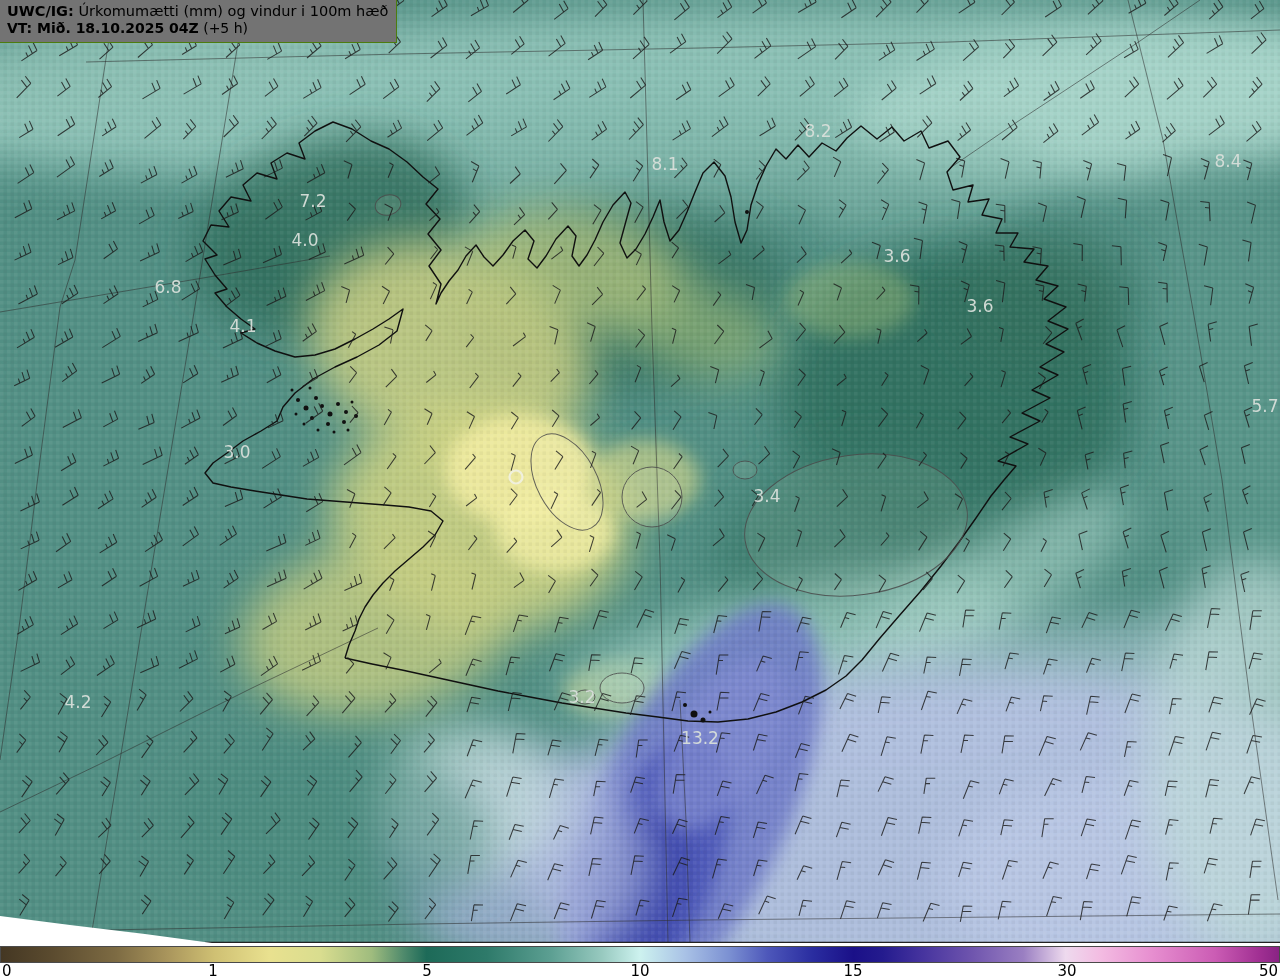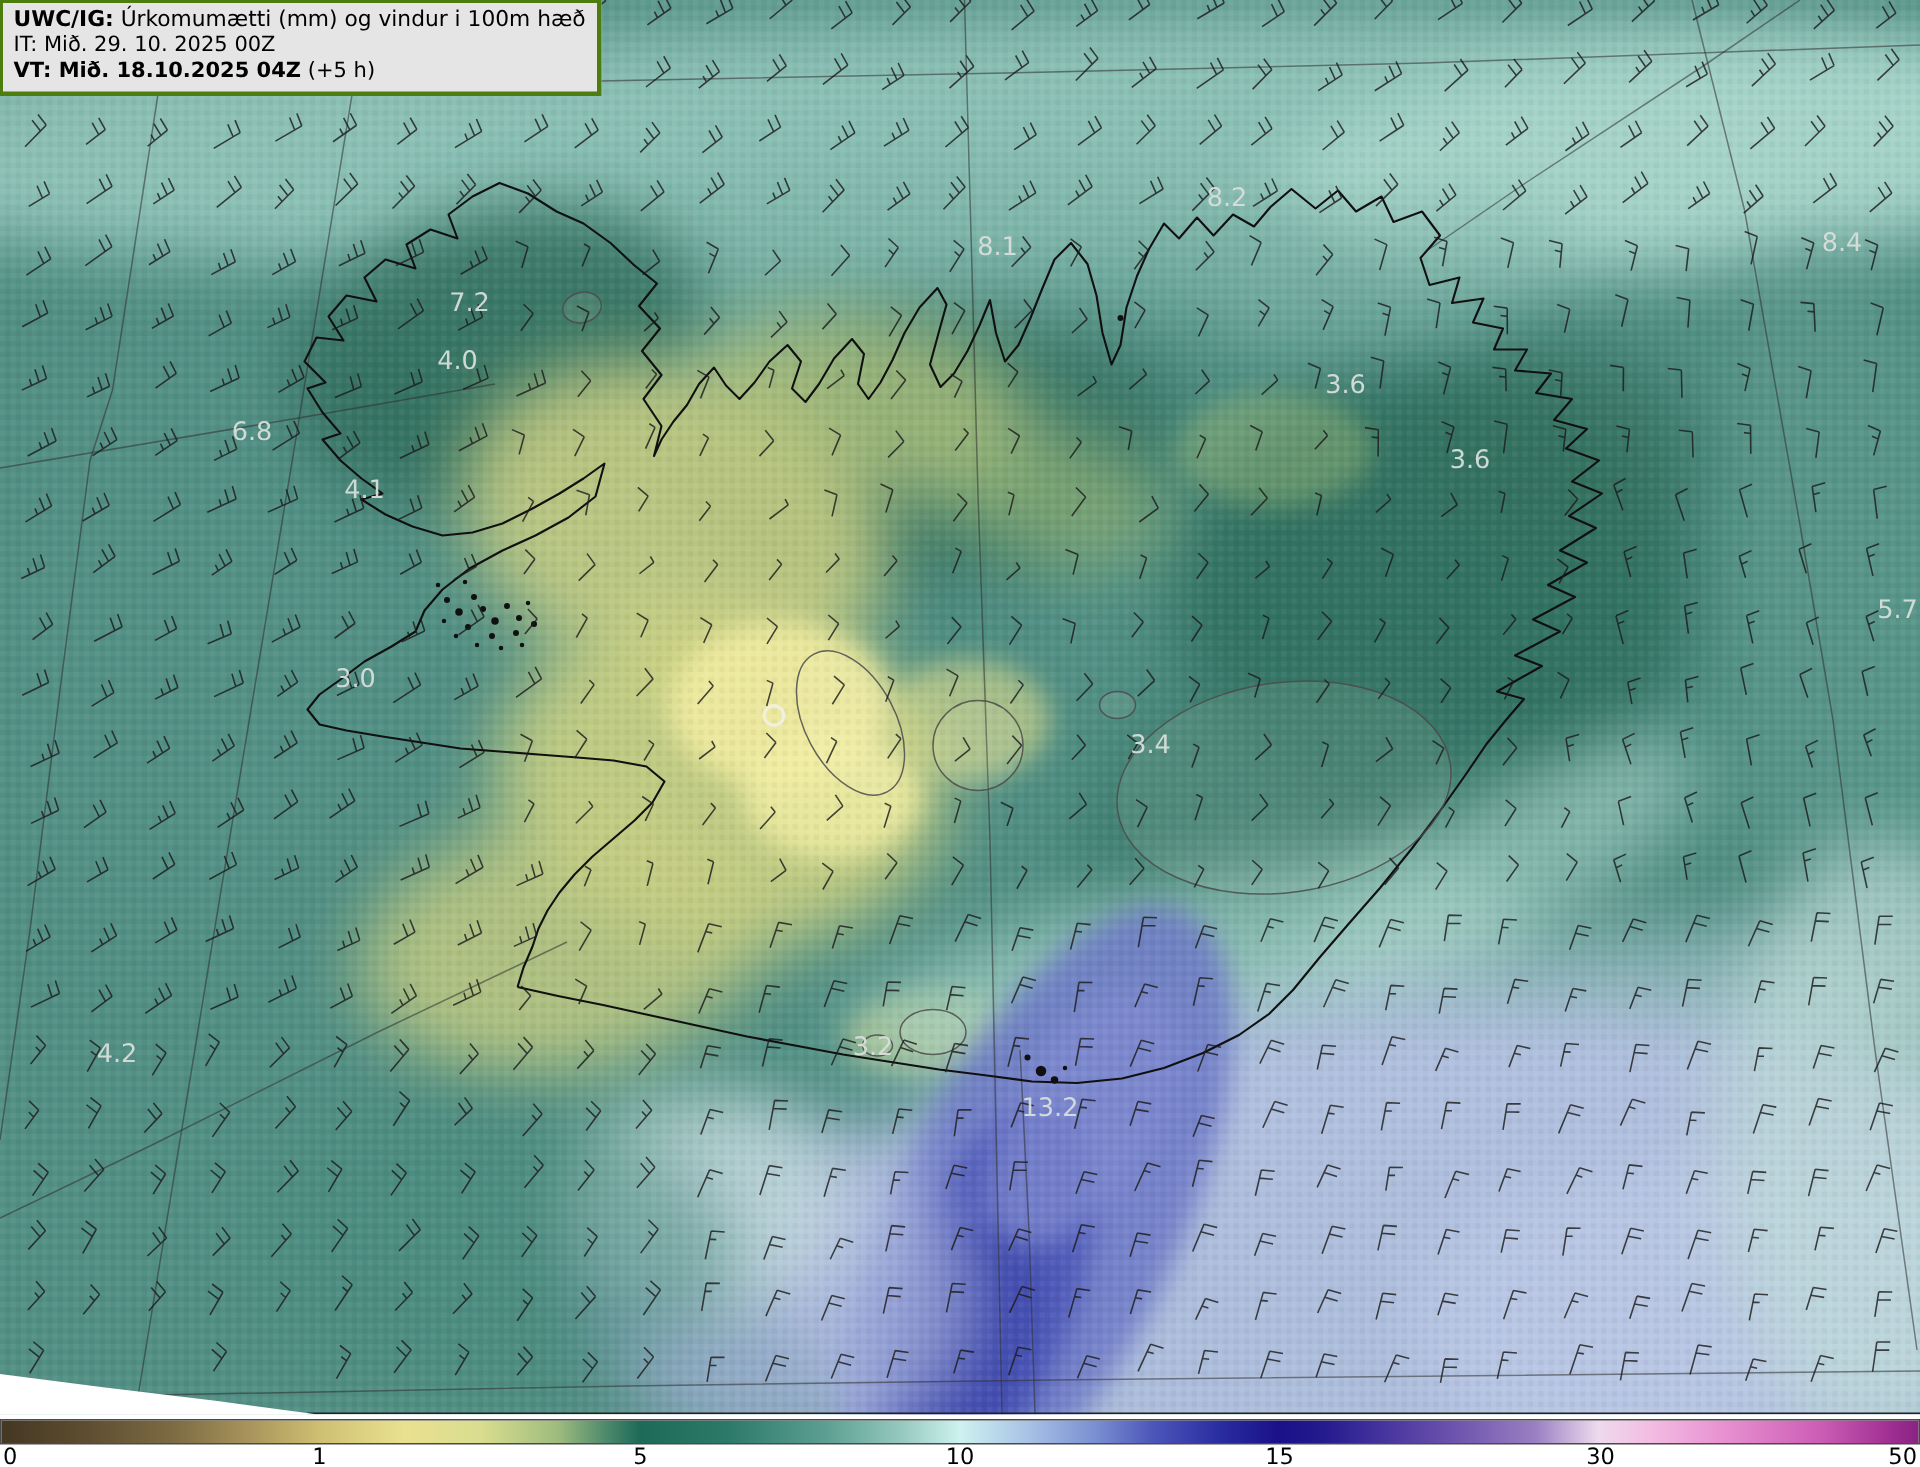--- a/index.html
+++ b/index.html
@@ -1,20 +1,20 @@
 <!DOCTYPE html>
 <html><head>
 <meta charset="utf-8">
 <style>
   html,body{margin:0;padding:0;background:#fff;}
   body{width:1280px;height:978px;position:relative;overflow:hidden;
        font-family:"DejaVu Sans","Liberation Sans",sans-serif;}
   #map-wrap{position:absolute;left:0;top:0;width:1280px;height:943px;}
   #map-svg{display:block;}
-  #title-box{position:absolute;left:0;top:0;background:#e5e5e5;border:3px solid #4d7c0f;
+  #title-box{position:absolute;left:0;top:0;background:#737373;border:1px solid #4d7c0f;
              margin:-1px 0 0 -1px;padding:3px 8px 5px 7px;font-size:14px;line-height:17px;
              color:#000;z-index:5;white-space:nowrap;}
   #title-box .b{font-weight:bold;}
   #title-box .l1{font-size:14.5px;}
   #colorbar-strip{position:absolute;left:0;top:943px;width:1280px;height:35px;background:#fff;}
   #colorbar{position:absolute;left:0;top:3px;width:1278px;height:15px;border:1px solid #4a4a4a;}
   .cb-tick{position:absolute;top:19px;font-size:15px;color:#000;}
   #precip-value-labels text{font-size:17px;fill:#d8dfda;opacity:.95;}
 </style>
 </head>
@@ -853,21 +853,20 @@
       </g>
     <g id="map-edge">
         <line x1="205" y1="942.3" x2="1280" y2="942.3" stroke="#222" stroke-width="1.2"></line>
         <polygon points="0,916 70,925 145,934 212,943 0,943 " fill="#ffffff"></polygon>
       </g>
   </svg>
 </div>
 
 <div id="title-box">
   <div class="l1"><span class="b">UWC/IG:</span><span> Úrkomumætti (mm) og vindur i 100m hæð</span></div>
-  <div>IT: Mið. 29. 10. 2025 00Z</div>
   <div><span class="b">VT: Mið. 18.10.2025 04Z</span><span> (+5 h)</span></div>
 </div>
 
 <div id="colorbar-strip">
   <div id="colorbar" style="background: linear-gradient(to right, rgb(68, 55, 35) 0%, rgb(91, 75, 47) 4%, rgb(125, 107, 67) 9%, rgb(169, 149, 92) 13%, rgb(207, 192, 115) 16.7%, rgb(233, 225, 143) 21%, rgb(217, 221, 143) 25%, rgb(159, 188, 126) 29%, rgb(79, 138, 108) 31.5%, rgb(29, 106, 88) 33.3%, rgb(46, 122, 106) 38%, rgb(92, 159, 146) 43%, rgb(151, 201, 191) 47%, rgb(205, 242, 239) 50%, rgb(169, 194, 230) 53.5%, rgb(123, 144, 210) 57%, rgb(77, 87, 186) 60%, rgb(42, 45, 160) 63.5%, rgb(26, 16, 136) 66.7%, rgb(36, 27, 142) 69%, rgb(69, 51, 158) 72%, rgb(111, 85, 174) 76%, rgb(154, 127, 194) 80%, rgb(238, 218, 238) 83.3%, rgb(243, 188, 226) 86%, rgb(231, 143, 208) 90%, rgb(203, 92, 180) 95%, rgb(160, 47, 146) 98.5%, rgb(137, 35, 132) 100%);"></div>
   <div id="cb-ticks">
       <span class="cb-tick" style="left: 2px;">0</span>
       <span class="cb-tick" style="left: 213px; transform: translateX(-50%);">1</span>
       <span class="cb-tick" style="left: 427px; transform: translateX(-50%);">5</span>
       <span class="cb-tick" style="left: 640px; transform: translateX(-50%);">10</span>

